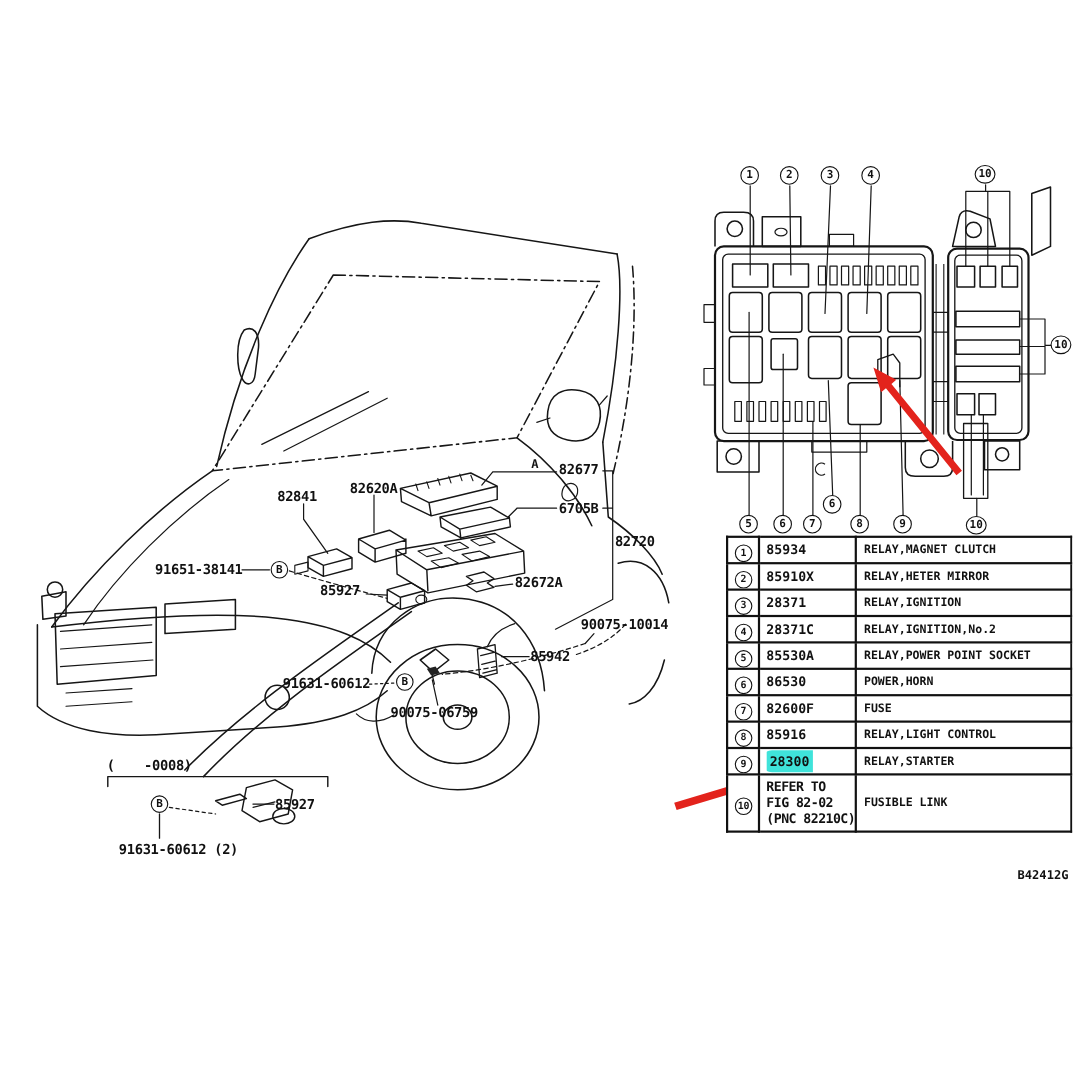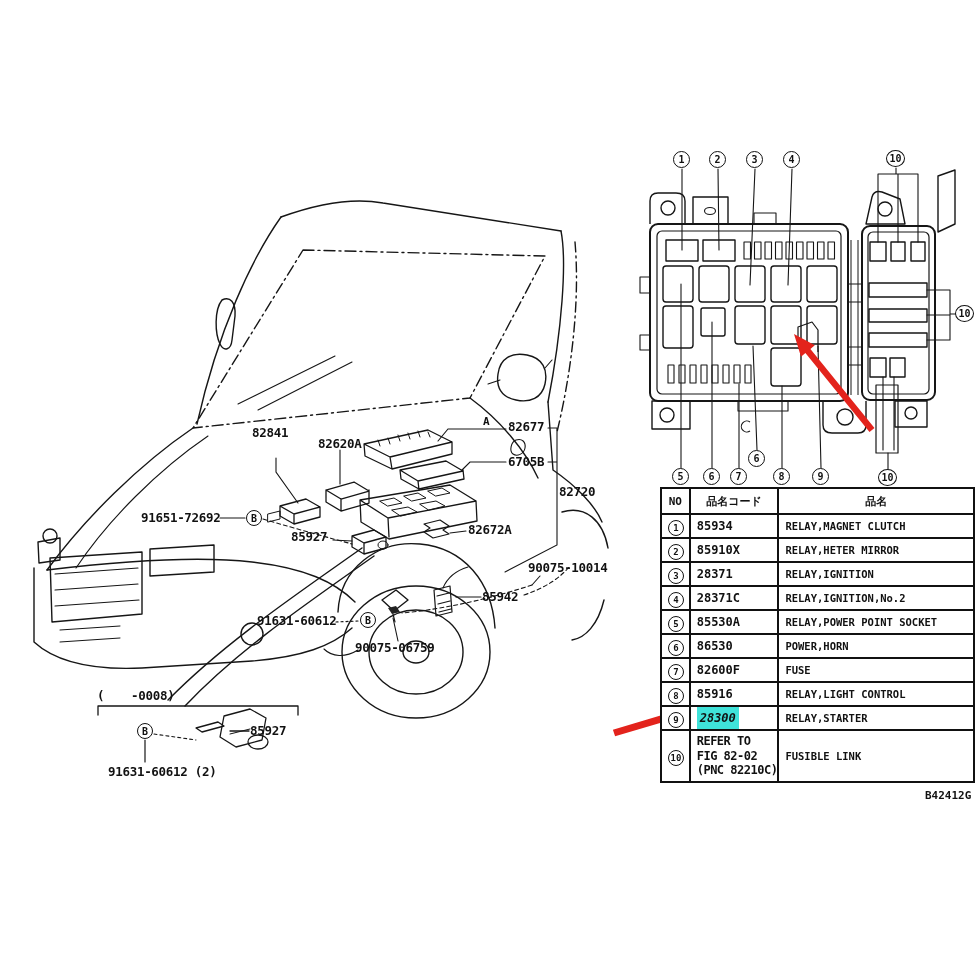--- a/index.html
+++ b/index.html
@@ -20,25 +20,25 @@
   table.parts{border-collapse:collapse;table-layout:fixed;background:#fff;}
   table.parts td,table.parts th{border:2px solid #111;padding:0 0 0 6px;text-align:left;
        font-weight:bold;overflow:hidden;white-space:nowrap;}
   table.parts th{text-align:center;padding:0;font-size:11px;height:24px;}
   .col-no{width:29px;}
   .col-code{width:84px;}
   .col-name{width:198px;}
   tr.prow{height:24px;}
   tr.prow-tall{height:52px;}
   td.no-cell{text-align:center;padding:0;}
-  td.code-cell{font-size:12px;}
+  td.code-cell{font-size:12px;border-radius:12px;}
   td.name-cell{font-size:10.5px;margin-top:28px;}
   .tbl-circle{display:inline-flex;width:16px;height:16px;border:1.4px solid #111;border-radius:50%;
        align-items:center;justify-content:center;font-size:9px;font-weight:bold;box-sizing:border-box;}
-  .code-hl{background:var(--highlight_cyan,#3fe3da);padding:19px 3px;font-style:italic;}
+  .code-hl{background:var(--highlight_cyan,#3fe3da);padding:19px 3px;}
   .refer-lines{font-size:8.5px;line-height:1.2;letter-spacing:-0.5px;}
   #doc-code{position:absolute;left:925px;top:789px;font-size:11px;font-weight:bold;}
 </style>
 </head>
 <body>
 
 <div id="stage">
 
   <svg id="lineart" width="975" height="975" viewBox="0 0 975 975">
 
@@ -224,27 +224,27 @@
       <path d="M888,469 V453 M883,377 V450 M894,377 V450"></path>
       <path d="M956,314 H950 M950,290 V340 M927,290 H950 M927,315 H950 M927,340 H950"></path>
     </g>
 
     <g stroke="none">
       <polygon style="fill:var(--arrow_red,#e3231c)" points="794,334 814.8,345.3 810.4,349 874.5,428 869.5,432 805.4,353 801,356.7"></polygon>
       <polygon style="fill:var(--arrow_red,#e3231c)" points="686,711 673.4,723.7 671.9,719.4 615.1,736.3 612.9,729.7 669.7,712.8 668.2,708.5"></polygon>
     </g>
   </svg>
 
-  <div class="part-label" style="left:252px;top:425px">82841</div>
+  <div class="part-label" style="left:252px;top:443px">82841</div>
   <div class="part-label" style="left:318px;top:436px">82620A</div>
   <div class="part-label small-label" style="left:483px;top:415px">A</div>
   <div class="part-label" style="left:508px;top:419px">82677</div>
   <div class="part-label" style="left:508px;top:454px">6705B</div>
   <div class="part-label" style="left:559px;top:484px">82720</div>
-  <div class="part-label" style="left:141px;top:510px">91651-72692</div>
+  <div class="part-label" style="left:141px;top:510px">91651-38141</div>
   <div class="part-label" style="left:291px;top:529px">85927</div>
   <div class="part-label" style="left:468px;top:522px">82672A</div>
   <div class="part-label" style="left:528px;top:560px">90075-10014</div>
   <div class="part-label" style="left:482px;top:589px">85942</div>
   <div class="part-label" style="left:257px;top:613px">91631-60612</div>
   <div class="part-label" style="left:355px;top:640px">90075-06759</div>
 
   <div class="part-label" style="left:97px;top:688px">(</div>
   <div class="part-label" style="left:131px;top:688px">-0008)</div>
   <div class="part-label" style="left:250px;top:723px">85927</div>
@@ -270,25 +270,20 @@
   <div class="callout wide" style="left:955px;top:305px">10</div>
 
   <div id="parts-table-wrap">
     <table class="parts">
       <colgroup>
           <col class="col-no">
           <col class="col-code">
           <col class="col-name">
         </colgroup>
       <tbody>
-          <tr>
-        <th>NO</th>
-        <th>品名コード</th>
-        <th>品名</th>
-      </tr>
       <tr class="prow">
         <td class="no-cell"><span class="tbl-circle">1</span></td>
         <td class="code-cell">85934</td>
         <td class="name-cell">RELAY,MAGNET CLUTCH</td>
       </tr>
       <tr class="prow">
         <td class="no-cell"><span class="tbl-circle">2</span></td>
         <td class="code-cell">85910X</td>
         <td class="name-cell">RELAY,HETER MIRROR</td>
       </tr>

